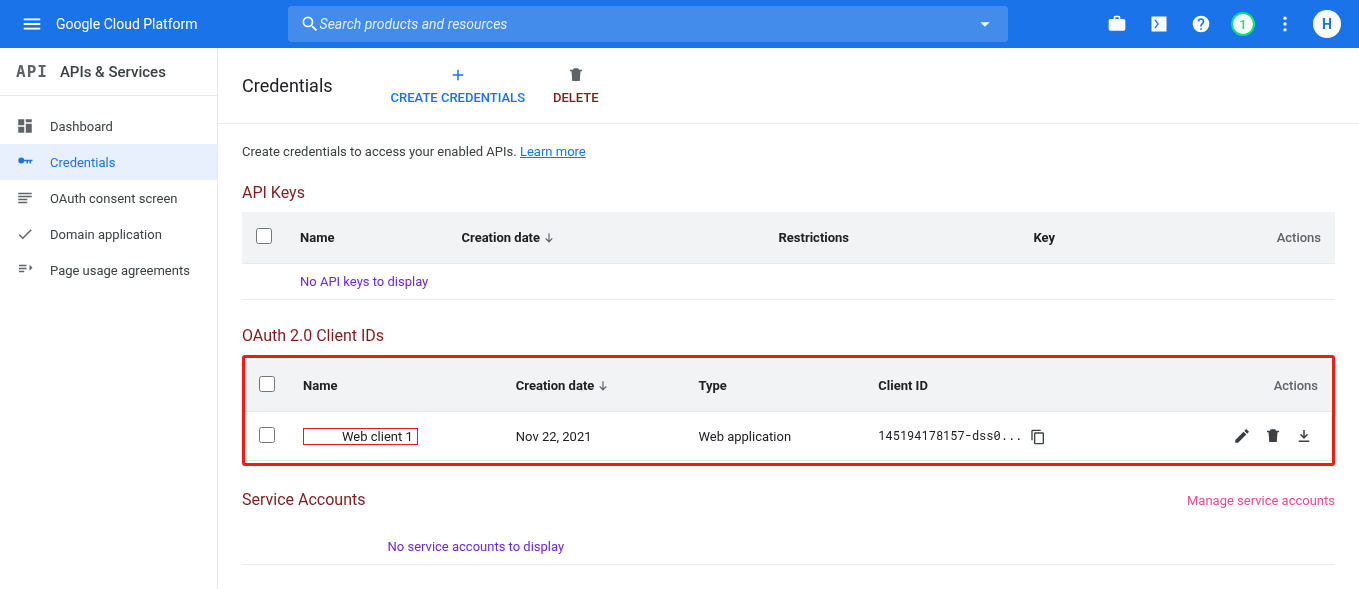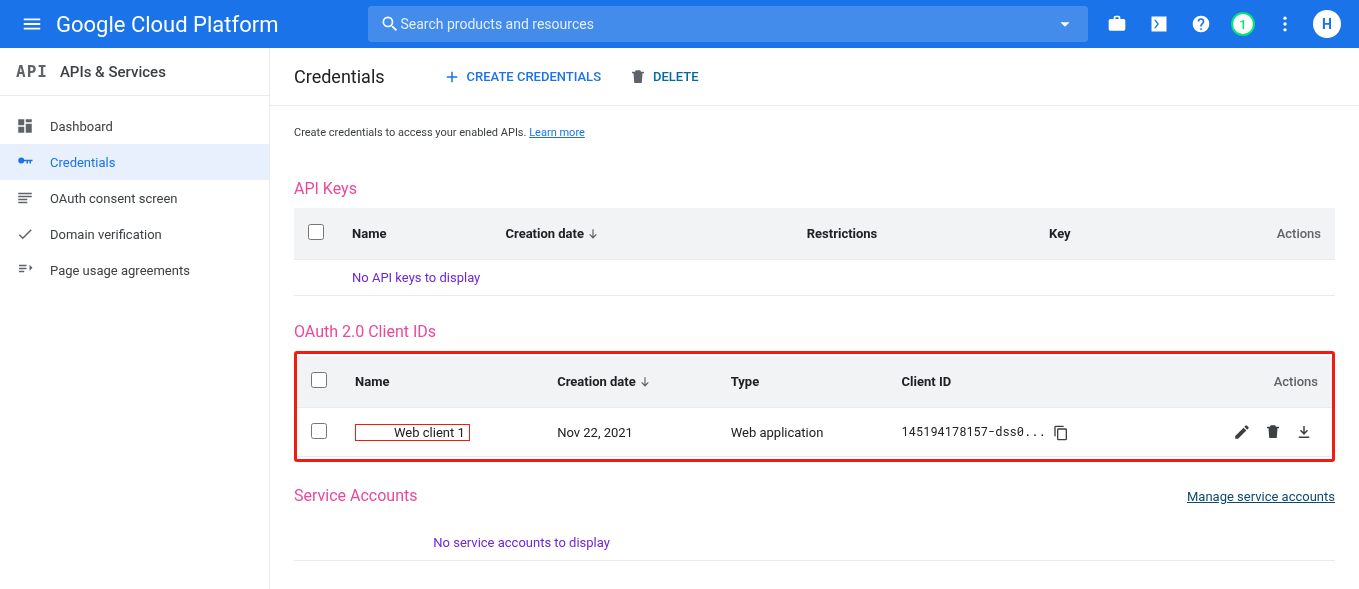--- a/index.html
+++ b/index.html
@@ -1,67 +1,67 @@
 <!DOCTYPE html>
 <html><head>
   <meta charset="utf-8">
   <style>
     * { margin:0; padding:0; box-sizing:border-box; font-family:Roboto,'Helvetica Neue',Arial,sans-serif; }
     body { background:#fff; color:#202124; width:1359px; height:589px; overflow:hidden; }
     .topbar { background:#1a73e8; height:48px; display:flex; align-items:center; padding:0 12px; color:#fff; }
     .icon-btn { width:40px; height:40px; display:flex; align-items:center; justify-content:center; cursor:pointer; border-radius:50%; }
     .icon-btn svg { fill:#fff; }
-    .product-name { font-size:22px; font-weight:400; margin-left:4px; margin-right:20px; white-space:nowrap; }
+    .product-name { font-size:14px; font-weight:400; margin-left:4px; margin-right:20px; white-space:nowrap; }
     .project-picker { display:flex; align-items:center; cursor:pointer; font-size:14px; padding:0 8px; height:32px; }
     .project-picker svg { fill:#fff; margin-right:6px; }
     .searchbar { flex:1; max-width:720px; background:rgba(255,255,255,0.18); height:36px; border-radius:4px; margin-left:70px; display:flex; align-items:center; padding:0 12px; }
-    .searchbar input { flex:1; background:transparent; border:none; outline:none; color:#000000; font-size:14px; }
+    .searchbar input { flex:1; background:transparent; border:none; outline:none; color:#000000; font-size:14px;font-style:italic; }
     .searchbar input::placeholder { color:rgba(255,255,255,0.85); }
     .searchbar svg { fill:#fff; }
     .topbar-right { margin-left:auto; display:flex; align-items:center; gap:2px; }
     .badge-trial { width:24px; height:24px; border-radius:50%; border:2px solid #00e676; color:#00e676; font-size:13px; font-weight:500; display:flex; align-items:center; justify-content:center; background:#fff; }
     .avatar { width:28px; height:28px; border-radius:50%; background:#fff; display:flex; align-items:center; justify-content:center; font-weight:700; color:#1a73e8; font-size:14px; }
     .layout { display:flex; height:calc(589px - 48px); }
-    .sidebar { width:270px; border-right:1px solid #e8eaed; }
+    .sidebar { width:218px; border-right:1px solid #e8eaed; }
     .sidebar-header { display:flex; align-items:center; padding:14px 16px; font-size:15px; font-weight:500; border-bottom:1px solid #e8eaed; color:#3c4043; }
     .sidebar-header .logo { font-family:monospace; font-size:16px; font-weight:700; margin-right:12px; letter-spacing:1px; color:#5f6368; }
     .side-item { display:flex; align-items:center; height:36px; padding:0 16px; font-size:13px; color:#3c4043; cursor:pointer; }
     .side-item svg { width:18px; height:18px; fill:#5f6368; margin-right:16px; }
     .side-item.active { color:#1a73e8; background:#e8f0fe; }
     .side-item.active svg { fill:#1a73e8; }
     .main { flex:1; overflow:auto; }
     .page-header { display:flex; align-items:center; padding:18px 24px; border-bottom:1px solid #e8eaed; gap:28px; }
     .page-title { font-size:18px; font-weight:400; color:#202124; margin-right:30px; }
-    .action-btn { display:flex; align-items:center; font-size:13px; font-weight:500; cursor:pointer; gap:6px; }
+    .action-btn { display:flex; align-items:center; font-size:13px; font-weight:500; cursor:pointer; gap:6px;flex-direction:column; }
     .action-btn.primary { color:#1a73e8; }
-    .action-btn.secondary { color:#0369a1; }
+    .action-btn.secondary { color:#7f1d1d; }
     .action-btn svg { width:18px; height:18px; }
     .action-btn.primary svg { fill:#1a73e8; }
     .action-btn.secondary svg { fill:#5f6368; }
     .content { padding:20px 24px; }
-    .helper { font-size:11px; color:#3c4043; margin-bottom:40px; }
+    .helper { font-size:13px; color:#3c4043; margin-bottom:24px; }
     .helper a { color:#1a73e8; text-decoration:underline; }
-    h2.section { font-size:16px; font-weight:400; margin-bottom:10px; margin-top:0; color:#ec4899; }
+    h2.section { font-size:16px; font-weight:400; margin-bottom:10px; margin-top:0; color:#7f1d1d; }
     .tbl { width:100%; border-collapse:collapse; }
     .tbl th { background:#f1f3f4; text-align:left; font-size:13px; font-weight:700; color:#202124; padding:16px 14px; border-bottom:1px solid #e8eaed; }
     .tbl th.actions { text-align:right; font-weight:500; color:#5f6368; }
     .tbl td { padding:10px 14px; font-size:13px; border-bottom:1px solid #e8eaed; }
     .tbl .empty td { color:#6d28d9; text-align:left; }
     .chk { width:38px; }
     input[type=checkbox] { width:16px; height:16px; cursor:pointer; }
     .sort svg { width:14px; height:14px; fill:#5f6368; vertical-align:middle; margin-left:2px; }
     .highlight-box { border:3px solid #ef1c0f; border-radius:3px; padding:2px 0; margin-bottom:24px; }
     .client-name { border:1.5px solid #ef1c0f; padding:0 4px; display:inline-block; }
     .client-name a { color:#202124; text-decoration:none;margin-left:34px; }
     .mono { font-family:'Roboto Mono',monospace; font-size:12px; }
     .row-actions { text-align:right; }
     .row-actions .ic { display:inline-flex; width:28px; height:28px; align-items:center; justify-content:center; cursor:pointer; }
     .row-actions .ic svg { width:18px; height:18px; fill:#3c4043; }
     .manage-row { display:flex; justify-content:space-between; align-items:baseline; margin-bottom:10px; }
-    .manage-link { color:#0c4a6e; font-size:13px; text-decoration:underline; cursor:pointer; }
+    .manage-link { color:#ec4899; font-size:13px; cursor:pointer; }
     .block { margin-bottom:26px; }
   </style>
 </head>
 <body>
 
 <div class="topbar">
   <div class="icon-btn">
     <svg viewBox="0 0 24 24" width="22" height="22">
         <path d="M3 6h18v2H3V6zm0 5h18v2H3v-2zm0 5h18v2H3v-2z"></path>
       </svg>
@@ -130,21 +130,21 @@
     <div class="side-item">
       <svg viewBox="0 0 24 24">
           <path d="M3 5h18v2H3V5zm0 4h18v2H3V9zm0 4h12v2H3v-2zm0 4h12v2H3v-2z"></path>
         </svg>
       <span>OAuth consent screen</span>
     </div>
     <div class="side-item">
       <svg viewBox="0 0 24 24">
           <path d="M9 16.17l-3.88-3.88L3.7 13.7 9 19l12-12-1.41-1.41z"></path>
         </svg>
-      <span>Domain verification</span>
+      <span>Domain application</span>
     </div>
     <div class="side-item">
       <svg viewBox="0 0 24 24">
           <path d="M4 5h10v2H4V5zm0 4h10v2H4V9zm0 4h7v2H4v-2zm14-8l4 4-4 4V5z"></path>
         </svg>
       <span>Page usage agreements</span>
     </div>
   </div>
 
   <div class="main">

